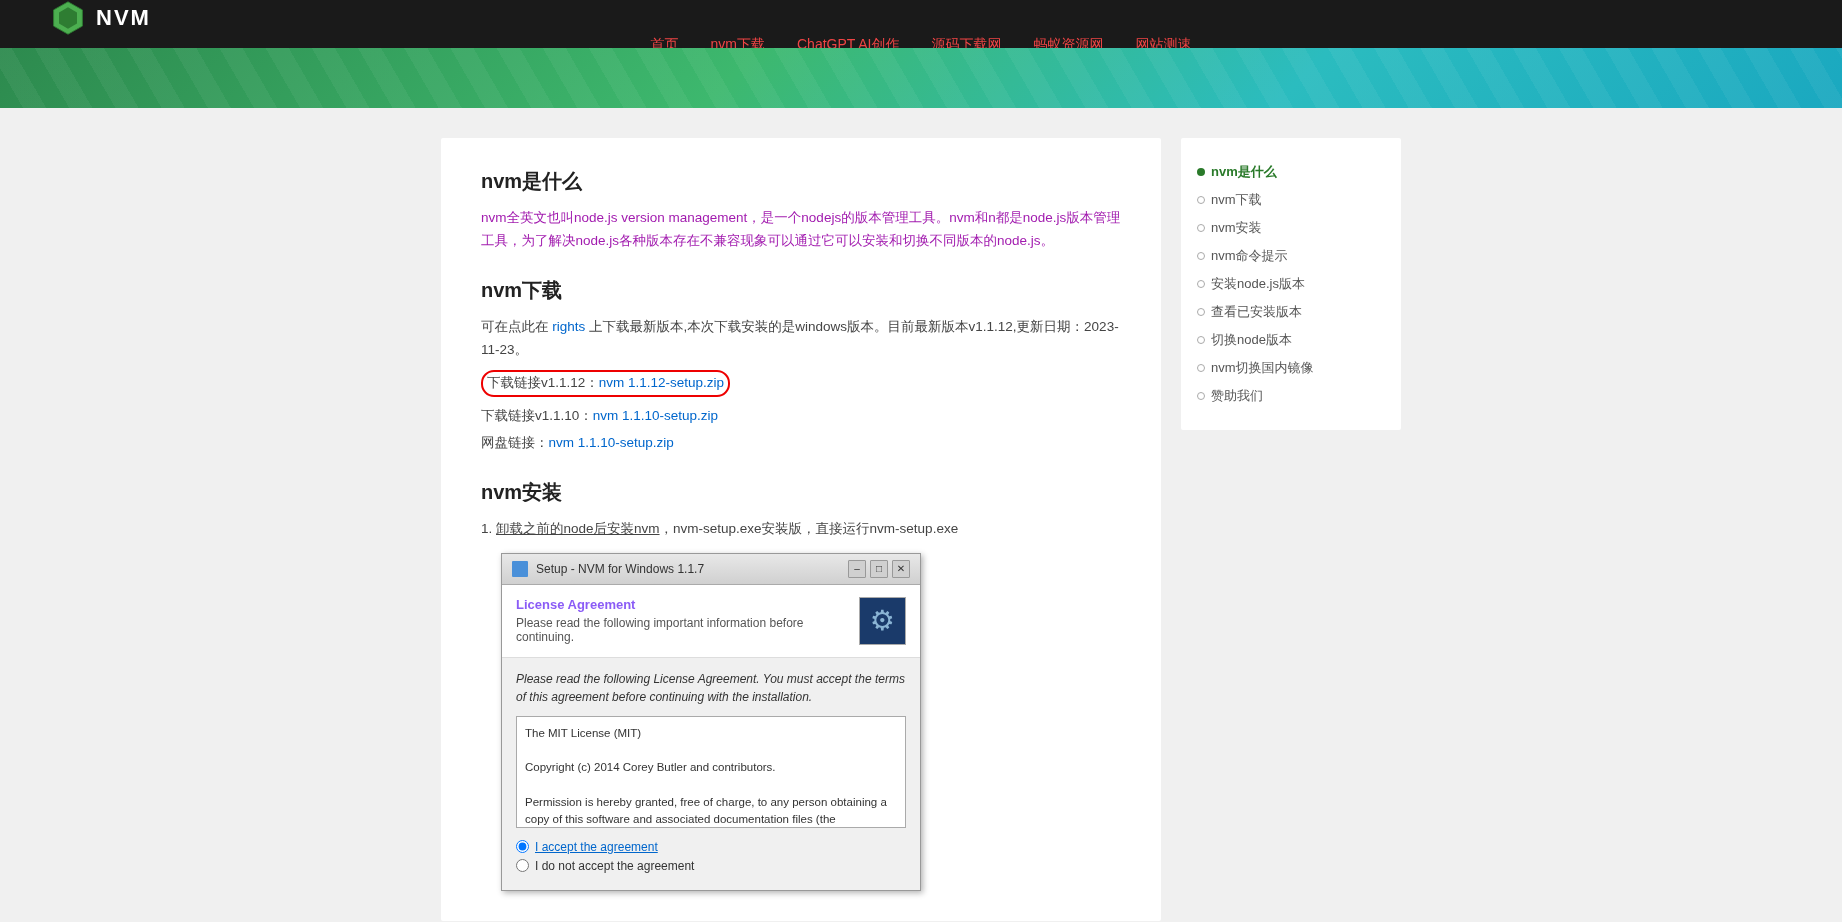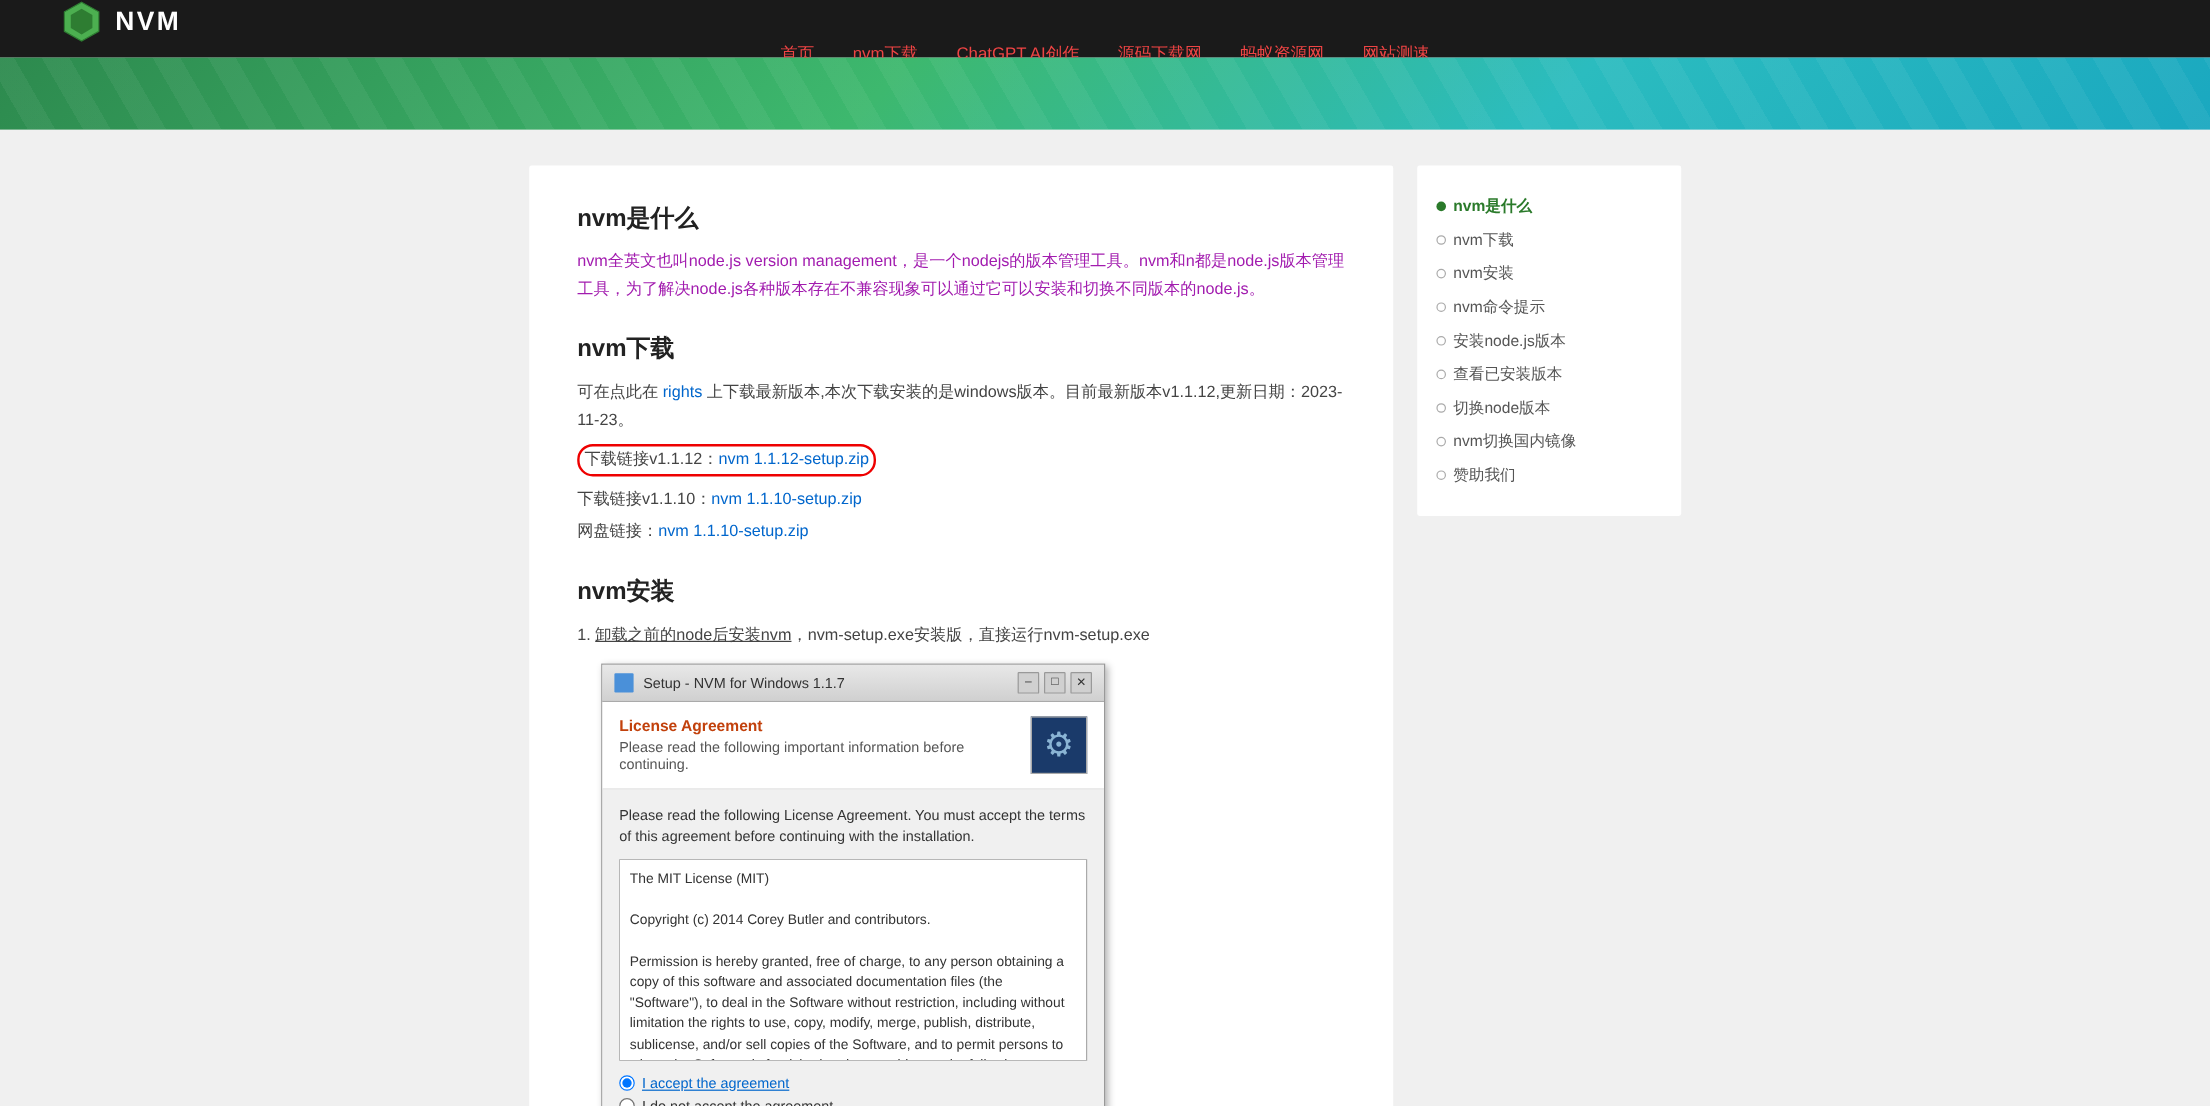--- a/index.html
+++ b/index.html
@@ -189,21 +189,21 @@
       background: #fff;
       padding: 12px 14px;
       border-bottom: 1px solid #ddd;
       display: flex;
       align-items: flex-start;
       justify-content: space-between;
     }
     .dialog-header-text h3 {
       font-size: 13px;
       font-weight: bold;
-      color: #c2410c;
+      color: #8b5cf6;
       margin-bottom: 4px;
     }
     .dialog-header-text p {
       font-size: 12px;
       color: #555;
     }
     .dialog-icon {
       width: 48px;
       height: 48px;
       background: #1a3a6a;
@@ -216,25 +216,26 @@
     }
     .dialog-body {
       background: #f0f0f0;
       padding: 12px 14px;
     }
     .dialog-instruction {
       font-size: 12px;
       color: #333;
       margin-bottom: 10px;
       line-height: 1.5;
+      font-style: italic;
     }
     .license-box {
       background: #fff;
       border: 1px solid #aaa;
-      height: 168px;
+      height: 112px;
       overflow-y: scroll;
       padding: 8px;
       font-size: 11.5px;
       color: #333;
       line-height: 1.5;
       position: relative;
     }
     .radio-group {
       margin-top: 12px;
     }

